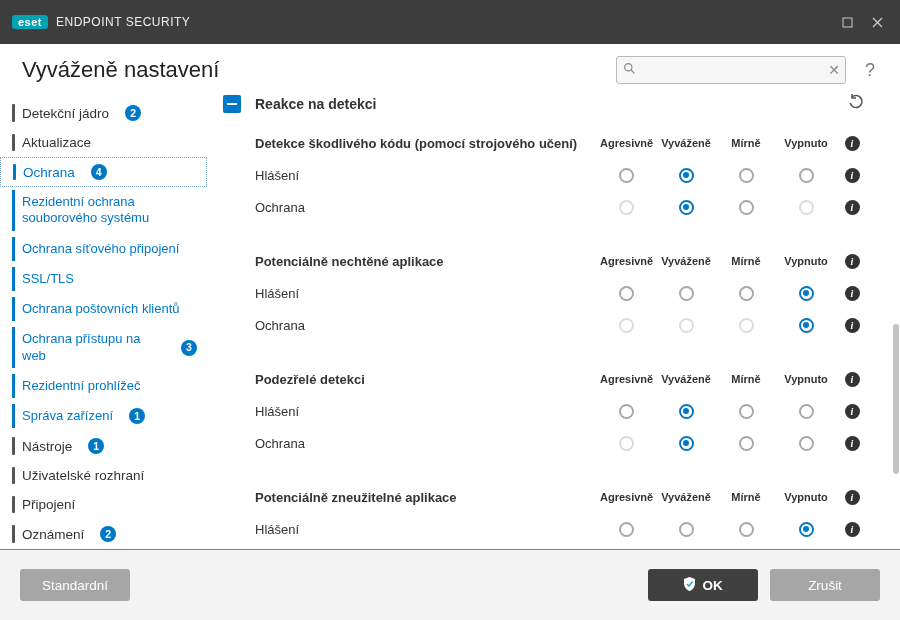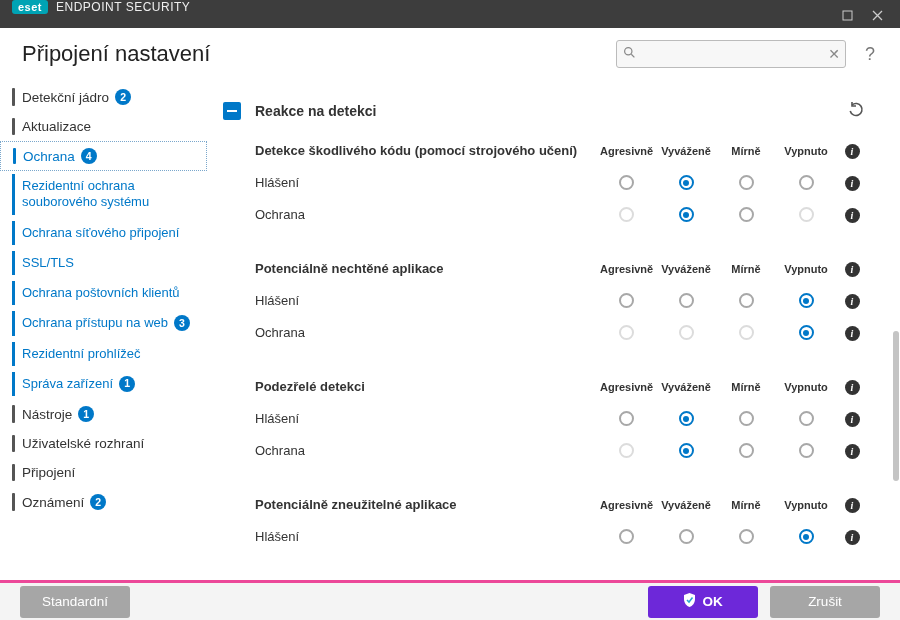--- a/index.html
+++ b/index.html
@@ -9,25 +9,25 @@
     color: #333;
     background: #fff;
     width: 900px;
     height: 620px;
     overflow: hidden;
     display: flex;
     flex-direction: column;
   }
   
   .titlebar {
-    height: 28px;
+    height: 44px;
     background: #3d3d3d;
     color: #eee;
     display: flex;
-    align-items: flex-start;
+    align-items: center;
     padding: 0 8px 0 12px;
     font-size: 12px;
     letter-spacing: .5px;
   }
   .logo-badge {
     background: #00a3b4;
     color: #fff;
     font-weight: bold;
     font-size: 11px;
     padding: 1px 6px;
@@ -103,21 +103,21 @@
     padding: 4px 8px 0 0;
     overflow-y: auto;
   }
   .nav-item {
     display: flex;
     align-items: center;
     padding: 7px 10px 7px 22px;
     color: #333;
     cursor: pointer;
     font-size: 13.5px;
-    gap: 6px;
+    gap: 16px;
     position: relative;
   }
   .nav-item.l0 { font-weight: 400; }
   .nav-item.l0::before {
     content: "";
     position: absolute;
     left: 12px; top: 6px; bottom: 6px;
     width: 3px;
     background: #555;
     border-radius: 1px;
@@ -269,23 +269,23 @@
   .fake-thumb {
     position: absolute;
     left: 1px; right: 1px;
     top: 2px;
     height: 150px;
     background: #c4c4c4;
     border-radius: 3px;
   }
   
   .footer {
-    height: 40px;
+    height: 71px;
     background: #f4f4f4;
-    border-top: 3px solid #ec4899;
+    border-top: 1px solid #ec4899;
     display: flex;
     align-items: center;
     padding: 0 20px;
     gap: 12px;
   }
   .footer .spacer { flex: 1; }
   .btn {
     height: 32px;
     min-width: 110px;
     border: none;
@@ -296,21 +296,21 @@
     align-items: center;
     justify-content: center;
     gap: 6px;
     padding: 0 18px;
   }
   .btn.gray {
     background: #a6a6a6;
     color: #fff;
   }
   .btn.primary {
-    background: #6d28d9;
+    background: #404040;
     color: #fff;
     font-weight: 600;
   }
   .btn.primary svg { fill: #fff; }
 </style>
 </head>
 <body>
 
 <div class="titlebar">
   <span class="logo-badge">eset</span>
@@ -322,21 +322,21 @@
       </svg>
   </span>
   <span class="win-btn">
     <svg width="11" height="11" viewBox="0 0 11 11">
         <path d="M1 1 L10 10 M10 1 L1 10" stroke="#ccc" stroke-width="1.3"></path>
       </svg>
   </span>
 </div>
 
 <div class="header-row">
-  <h1>Připojení nastavení</h1>
+  <h1>Vyváženě nastavení</h1>
   <span class="gap"></span>
   <div class="search-wrap">
     <span class="sicon">
       <svg width="13" height="13" viewBox="0 0 16 16">
           <circle cx="6.5" cy="6.5" r="4.5" fill="none" stroke="#888" stroke-width="1.5"></circle>
           <line x1="10.2" y1="10.2" x2="14" y2="14" stroke="#888" stroke-width="1.5"></line>
         </svg>
     </span>
     <input type="text" placeholder="" style="">
     <span class="cicon">✕</span>

